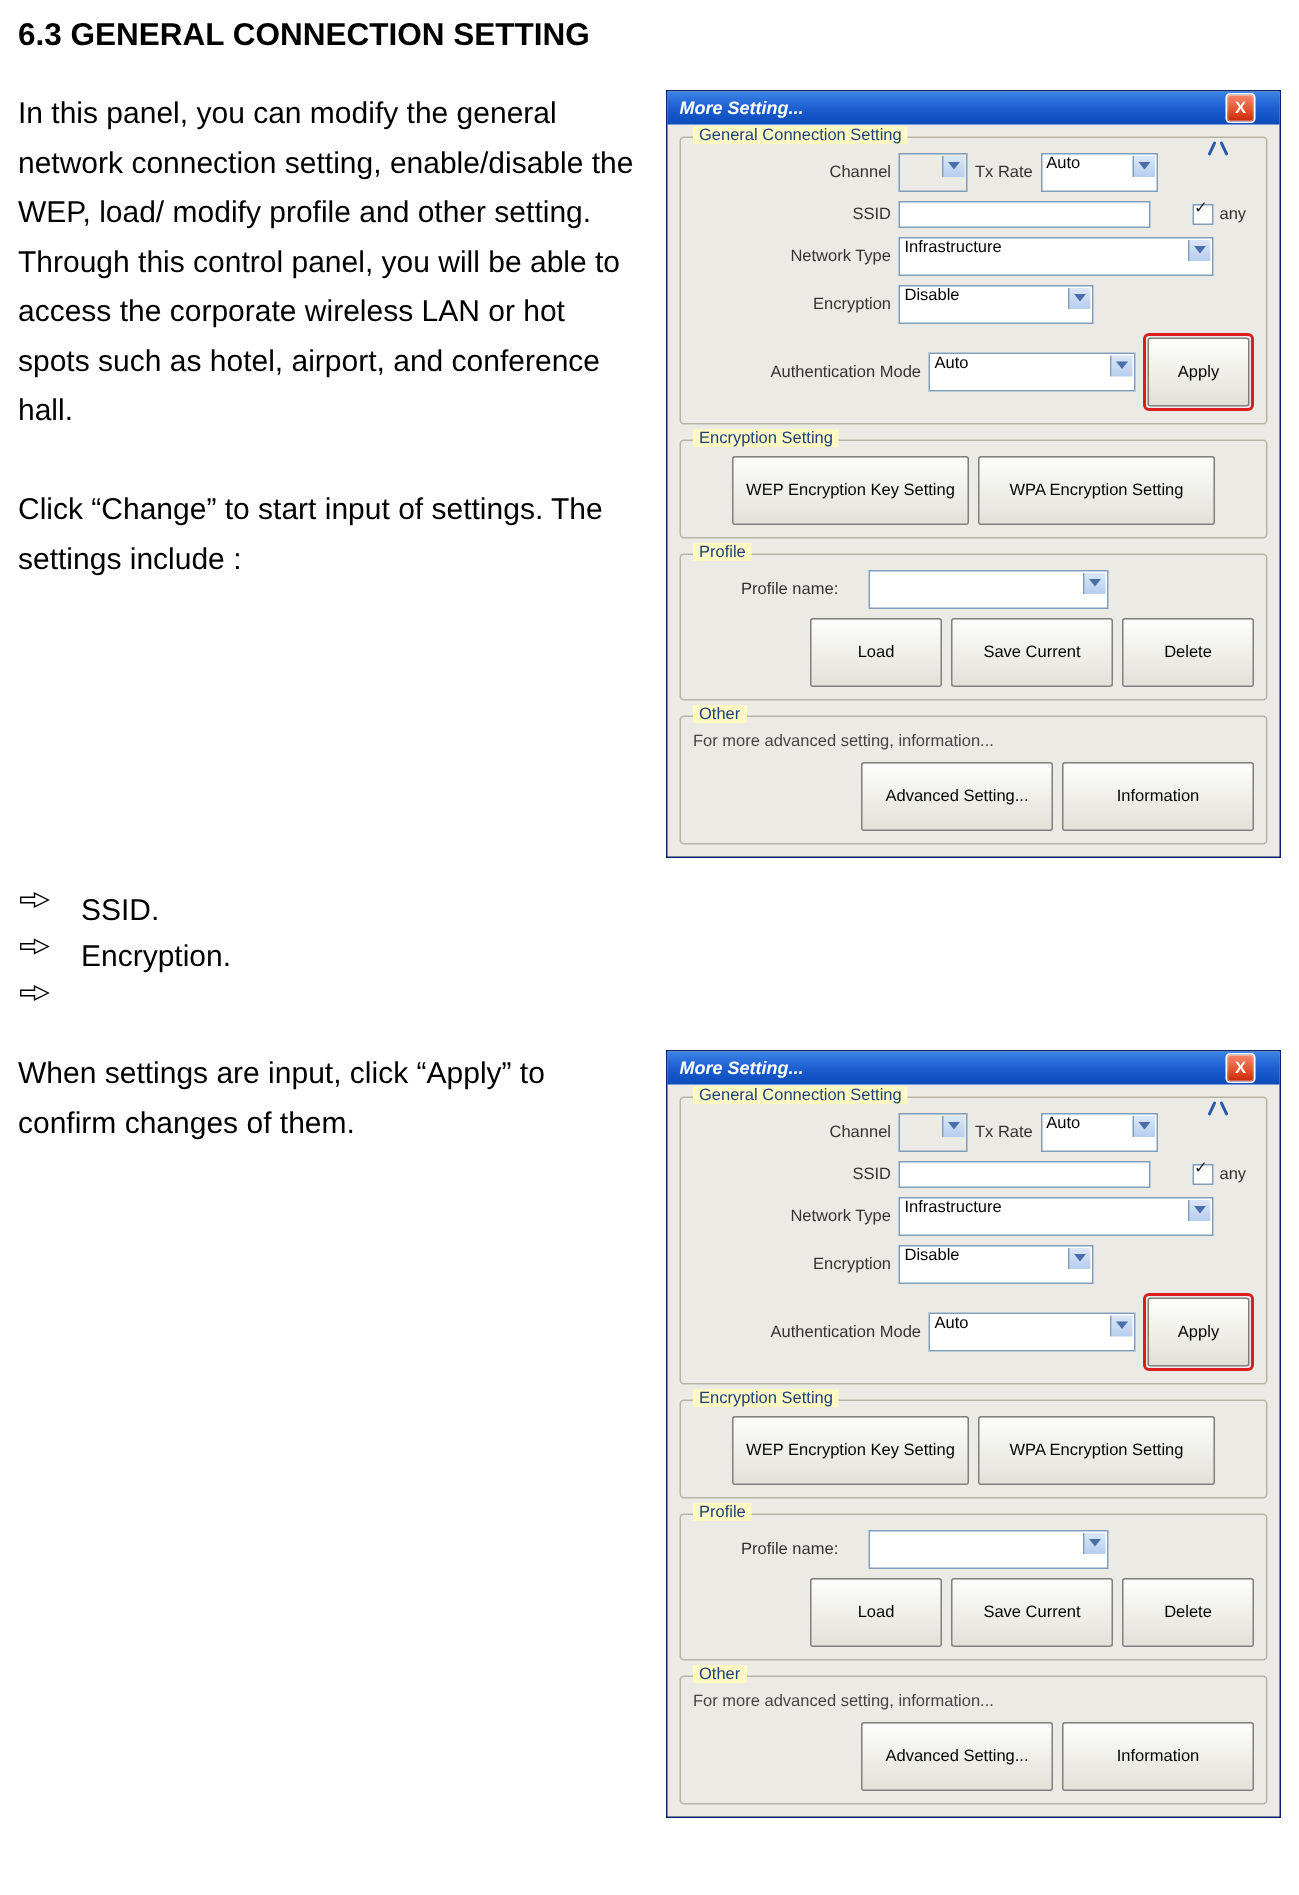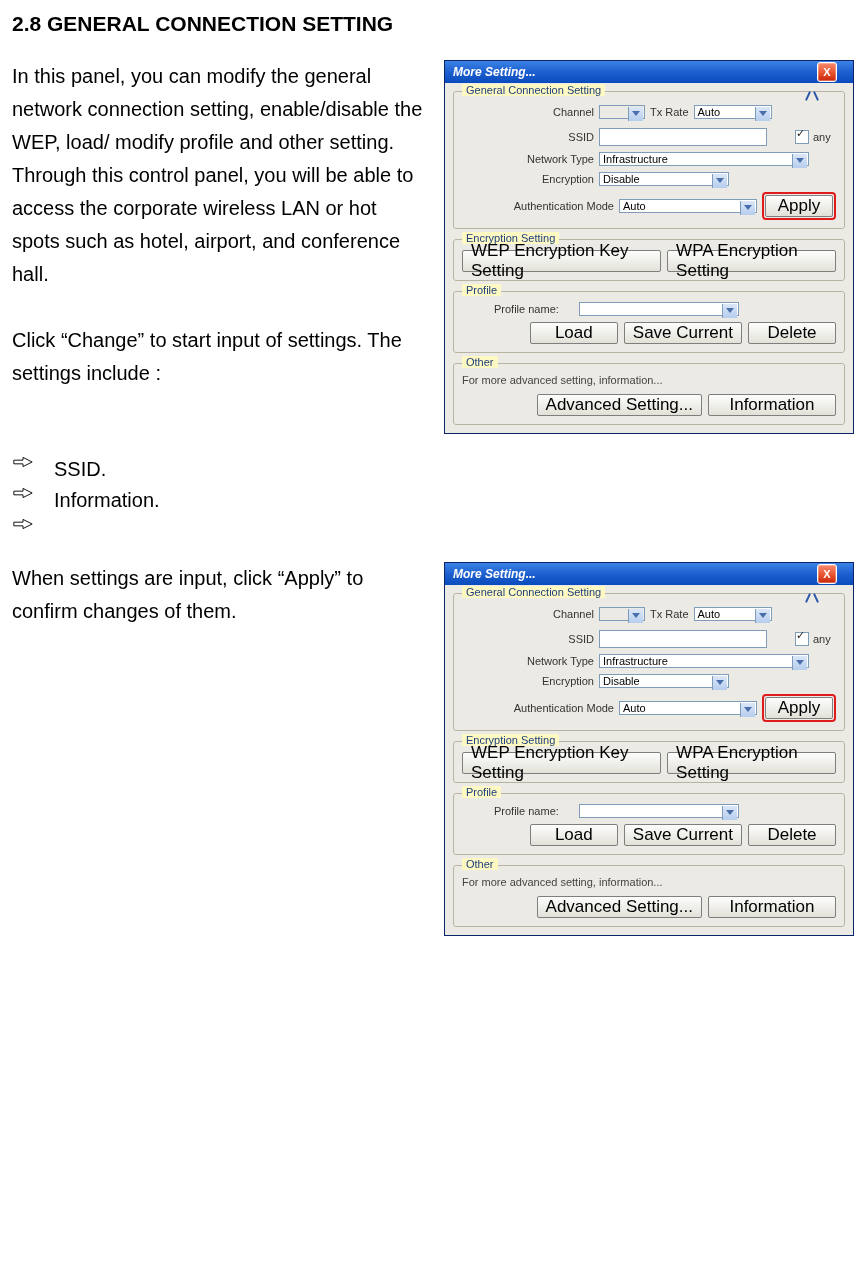--- a/index.html
+++ b/index.html
@@ -120,21 +120,21 @@
     border: 1px solid #7f9db9;
     background: #fff;
     height: 18px;
     font-size: 11px;
     padding: 0 3px;
     box-sizing: border-box;
   }
   .ctl-select {
     border: 1px solid #7f9db9;
     background: #fff;
-    height: 14px;
+    height: 26px;
     font-size: 11px;
     padding: 0 16px 0 3px;
     box-sizing: border-box;
     position: relative;
   }
   .ctl-select::after {
     content: "";
     position: absolute;
     right: 1px;
     top: 1px;
@@ -153,22 +153,22 @@
     border-top: 5px solid #4a6ea9;
     z-index: 2;
   }
   .ctl-select.disabled {
     background: #eceae4;
   }
   .btn {
     border: 1px solid #7f7f7f;
     background: linear-gradient(to bottom,#fdfdfc,#e2e1d8);
     height: 20px;
-    font-size: 17px;
-    padding: 0 8px;
+    font-size: 11px;
+    padding: 12px 8px;
     display: inline-flex;
     align-items: center;
     justify-content: center;
     border-radius: 2px;
     min-width: 50px;
   }
   .btn.wide { min-width: 110px; }
   .btn.wider { min-width: 140px; }
   .apply-hl {
     border: 2px solid #e01b1b;
@@ -214,21 +214,21 @@
   }
   .wifi-shape::before{ left:3px; transform:rotate(-25deg);}
   .wifi-shape::after{ right:3px; transform:rotate(25deg);}
   .btn-row { display:flex; justify-content:flex-end; gap:6px; }
   .btn-row.center{ justify-content:center; }
   .small-text { font-size:11px; color:#444; margin-bottom:8px; }
 </style>
 </head>
 <body>
 
-<h1 class="page-heading">2.8 GENERAL CONNECTION SETTING</h1>
+<h1 class="page-heading">6.3 GENERAL CONNECTION SETTING</h1>
 
 <div class="two-col">
   <div class="left">
     <div>In this panel, you can modify the general network connection setting, enable/disable the WEP, load/ modify profile and other setting. Through this control panel, you will be able to access the corporate wireless LAN or hot spots such as hotel, airport, and conference hall.</div>
     <br>
     <div>Click “Change” to start input of settings. The settings include :</div>
   </div>
   <div class="right">
 
     <div class="dialog">
@@ -319,21 +319,21 @@
         </svg>
       </span>
     <span>SSID.</span>
   </div>
   <div class="row">
     <span class="bullet-icon">
         <svg viewBox="0 0 24 16">
           <path d="M2 6h10V3l10 5-10 5v-3H2z" fill="none" stroke="#000" stroke-width="1"></path>
         </svg>
       </span>
-    <span>Information.</span>
+    <span>Encryption.</span>
   </div>
   <div class="row">
     <span class="bullet-icon">
         <svg viewBox="0 0 24 16">
           <path d="M2 6h10V3l10 5-10 5v-3H2z" fill="none" stroke="#000" stroke-width="1"></path>
         </svg>
       </span>
   </div>
 </div>
 

